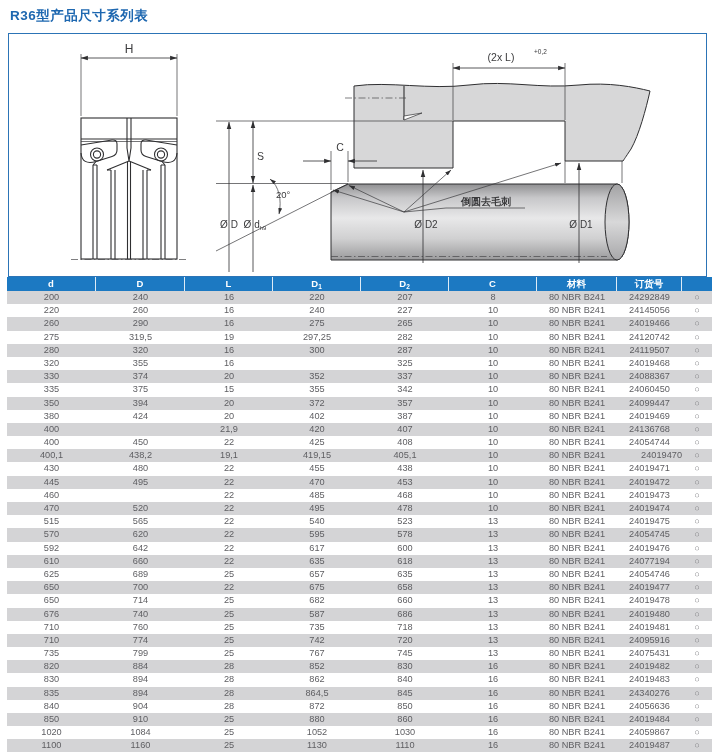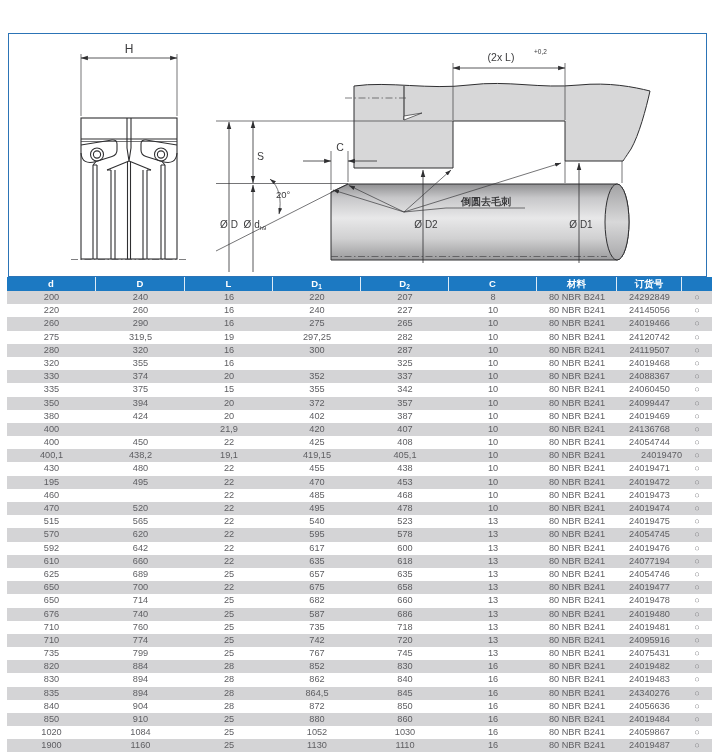--- a/index.html
+++ b/index.html
@@ -25,20 +25,21 @@
   .row.alt{background:#d4d4d6;}
   .cell{font-size:9.2px;color:#5e5e62;text-align:center;line-height:13.2px;
       box-sizing:border-box;white-space:nowrap;overflow:hidden;}
   .cell.sym{font-size:8.6px;color:#7a7a7e;}
 </style>
 </head>
 <body>
 
 <div class="page">
 
+  <div class="doc-title">R36型产品尺寸系列表</div>
 
   <div class="draw-box">
     <svg viewBox="0 0 697 242" xmlns="http://www.w3.org/2000/svg">
       <defs>
         <marker id="ae" markerWidth="10" markerHeight="8" refX="8.6" refY="3.5" orient="auto">
           <path d="M0,0.7 L8.8,3.5 L0,6.3 Z" fill="#2f2f31"></path>
         </marker>
         <marker id="as" markerWidth="10" markerHeight="8" refX="8.6" refY="3.5" orient="auto-start-reverse">
           <path d="M0,0.7 L8.8,3.5 L0,6.3 Z" fill="#2f2f31"></path>
         </marker>
@@ -305,21 +306,21 @@
           <div class="cell" style="width: 89px;">480</div>
           <div class="cell" style="width: 88px;">22</div>
           <div class="cell" style="width: 88px;">455</div>
           <div class="cell" style="width: 88px;">438</div>
           <div class="cell" style="width: 88px;">10</div>
           <div class="cell" style="width: 80px;">80 NBR B241</div>
           <div class="cell" style="width: 65px;">24019471</div>
           <div class="cell sym" style="width: 30px;">○</div>
         </div>
         <div class="row alt">
-          <div class="cell" style="width: 89px;">195</div>
+          <div class="cell" style="width: 89px;">445</div>
           <div class="cell" style="width: 89px;">495</div>
           <div class="cell" style="width: 88px;">22</div>
           <div class="cell" style="width: 88px;">470</div>
           <div class="cell" style="width: 88px;">453</div>
           <div class="cell" style="width: 88px;">10</div>
           <div class="cell" style="width: 80px;">80 NBR B241</div>
           <div class="cell" style="width: 65px;">24019472</div>
           <div class="cell sym" style="width: 30px;">○</div>
         </div>
         <div class="row">
@@ -525,21 +526,21 @@
           <div class="cell" style="width: 89px;">1084</div>
           <div class="cell" style="width: 88px;">25</div>
           <div class="cell" style="width: 88px;">1052</div>
           <div class="cell" style="width: 88px;">1030</div>
           <div class="cell" style="width: 88px;">16</div>
           <div class="cell" style="width: 80px;">80 NBR B241</div>
           <div class="cell" style="width: 65px;">24059867</div>
           <div class="cell sym" style="width: 30px;">○</div>
         </div>
         <div class="row alt">
-          <div class="cell" style="width: 89px;">1900</div>
+          <div class="cell" style="width: 89px;">1100</div>
           <div class="cell" style="width: 89px;">1160</div>
           <div class="cell" style="width: 88px;">25</div>
           <div class="cell" style="width: 88px; text-align: center;">1130</div>
           <div class="cell" style="width: 88px;">1110</div>
           <div class="cell" style="width: 88px;">16</div>
           <div class="cell" style="width: 80px;">80 NBR B241</div>
           <div class="cell" style="width: 65px;">24019487</div>
           <div class="cell sym" style="width: 30px;">○</div>
         </div>
       </div>

